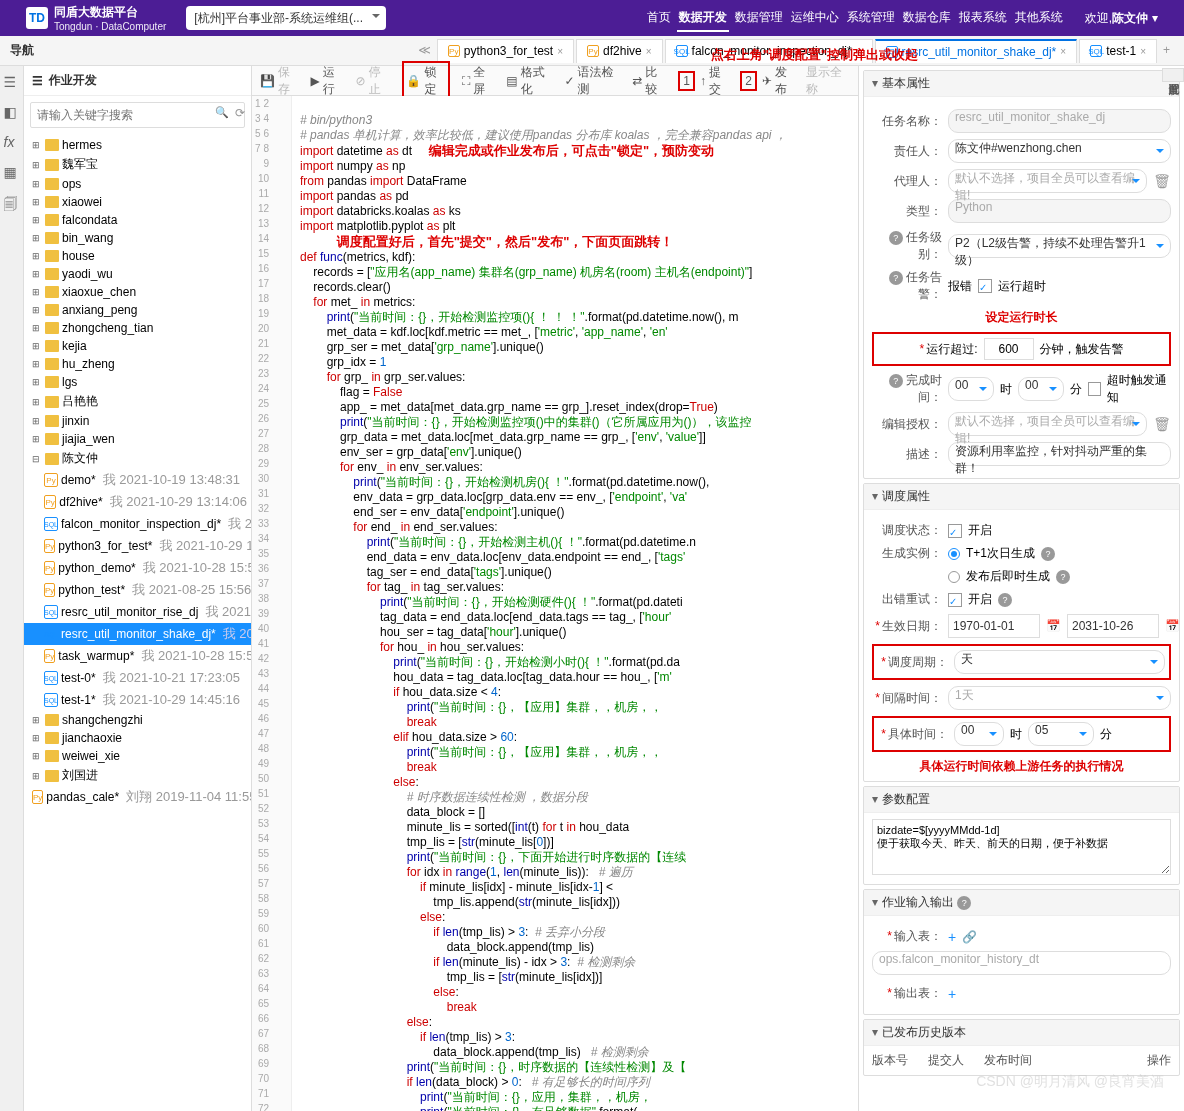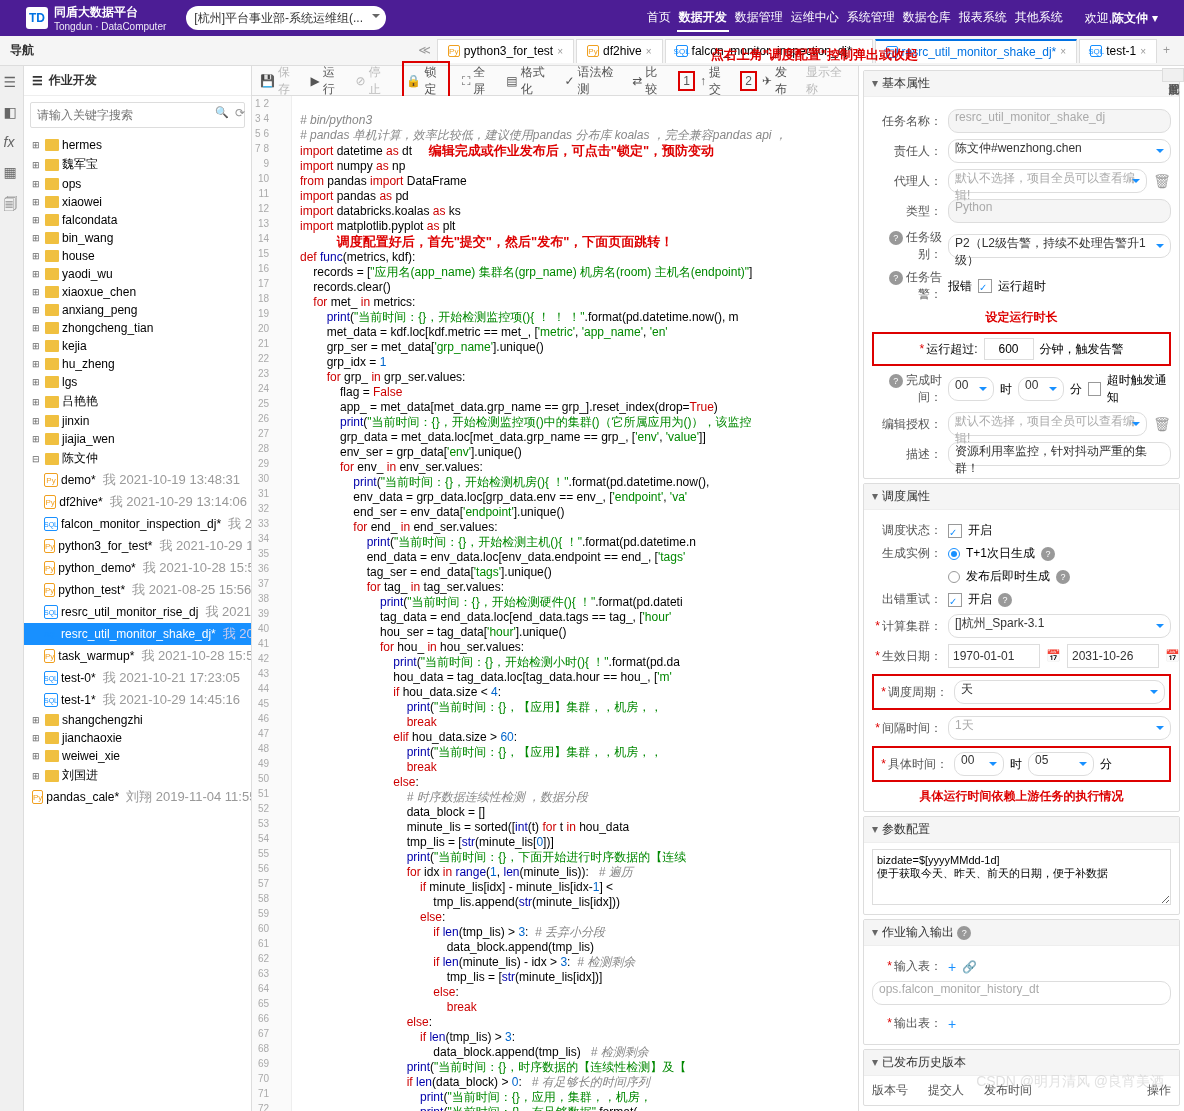--- a/index.html
+++ b/index.html
@@ -1,21 +1,21 @@
 <!DOCTYPE html>
 <html><head>
 <meta charset="utf-8">
 <style>
 *{margin:0;padding:0;box-sizing:border-box;font-family:"Microsoft YaHei",Arial,sans-serif;font-size:12px}
 body{background:#fff;overflow:hidden;width:1184px;height:1111px;position:relative}
 .top-nav{background:#4c1d95;height:36px;display:flex;align-items:center;color:#fff;padding:0 26px}
 .logo{display:flex;align-items:center;font-size:13px;font-weight:bold}
 .logo-icon{width:22px;height:22px;background:#fff;border-radius:3px;margin-right:6px;display:flex;align-items:center;justify-content:center;color:#0072E3;font-weight:bold}
 .logo-sub{font-size:10px;font-weight:normal;opacity:.9}
-.org-select{background:#fff;color:#333;height:24px;padding:2px 20px 2px 8px;margin-left:20px;border-radius:12px;min-width:200px;display:flex;align-items:center;position:relative}
+.org-select{background:#fff;color:#333;height:24px;padding:2px 20px 2px 8px;margin-left:20px;border-radius:4px;min-width:200px;display:flex;align-items:center;position:relative}
 .org-select::after{content:'';position:absolute;right:6px;border:4px solid transparent;border-top-color:#666}
 .nav-items{display:flex;margin-left:auto;gap:4px}
 .nav-item{color:#fff;cursor:pointer;padding:4px 2px}
 .nav-item.active{font-weight:bold;border-bottom:2px solid #fff}
 .welcome{margin-left:20px;display:flex;align-items:center}
 .sub-nav{background:#f5f5f5;height:30px;border-bottom:1px solid #ddd;display:flex;align-items:center;padding:0 10px}
 .sub-nav .title{font-weight:bold;color:#333}
 .tabs{display:flex;margin-left:auto;gap:2px}
 .tab{padding:4px 10px;background:#fff;border:1px solid #ddd;border-bottom:none;display:flex;align-items:center;gap:4px;font-size:11px;cursor:pointer}
 .tab.active{border-top:2px solid #0072E3;color:#0072E3}
@@ -668,24 +668,20 @@
             <span>发布后即时生成</span>
             <span class="help-icon">?</span>
           </div>
         <div class="field-row">
             <span class="field-label">出错重试：</span>
             <span class="checkbox checked"></span>
             <span>开启</span>
             <span class="help-icon">?</span>
           </div>
         <div class="field-row">
-            <span class="field-label req">计算集群：</span>
-            <div class="field-input sel">[]杭州_Spark-3.1</div>
-          </div>
-        <div class="field-row">
             <span class="field-label req">生效日期：</span>
             <input class="date-input" value="1970-01-01" style="">
             <span style="color:#d00">📅</span>
             <input class="date-input" value="2031-10-26" style="">
             <span style="color:#d00">📅</span>
           </div>
         <div class="field-row red-box">
             <span class="field-label req">调度周期：</span>
             <div class="field-input sel">天</div>
           </div>

